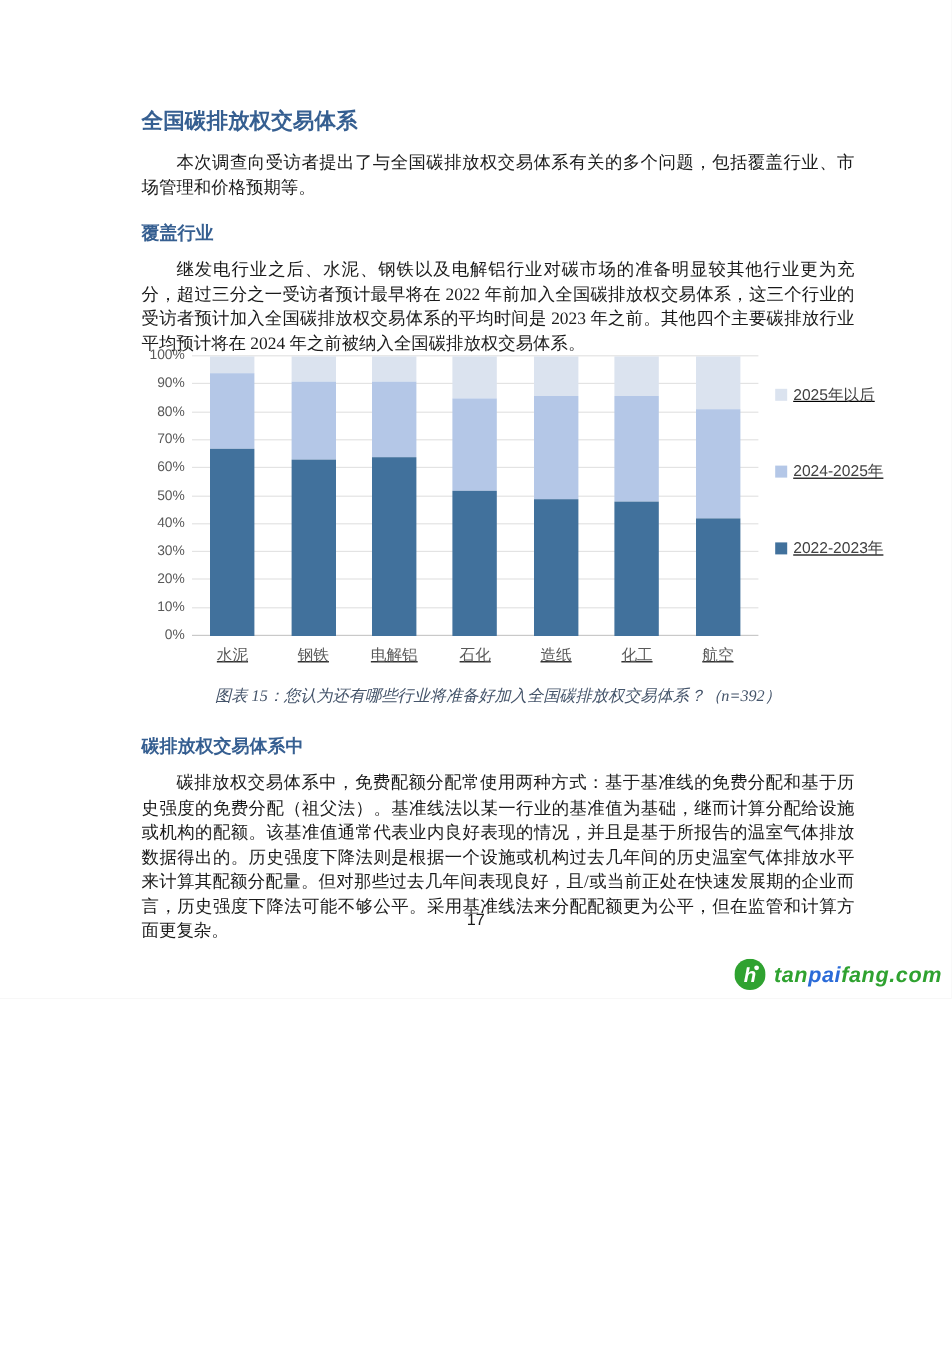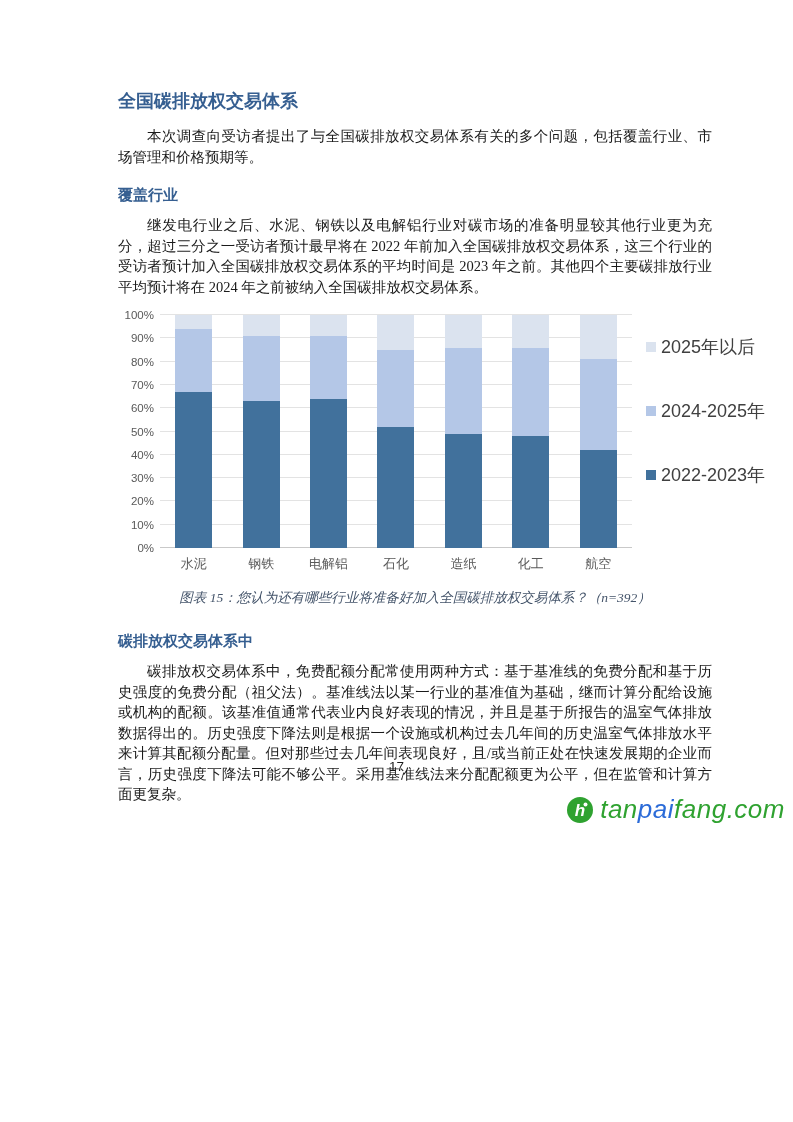--- a/index.html
+++ b/index.html
@@ -35,24 +35,24 @@
     text-align:justify;
     text-indent:2em;
   }
   .mt12 { margin-top:12px; }
   .mt18 { margin-top:18px; }
   .mt24 { margin-top:24px; }
   .mt10 { margin-top:10px; }
 
   
   .chart {
-    margin-top:18px;
     display:flex;
     align-items:flex-start;
     height:262px;
+    text-decoration:underline;
   }
   .axis-col {
     position:relative;
     width:42px; height:233px;
     flex:none;
   }
   .ytick {
     position:absolute;
     right:6px;
     transform:translateY(50%);
@@ -115,21 +115,21 @@
     height:16px;
   }
   .legend-item + .legend-item { margin-top:48px; }
   .swatch {
     width:10px; height:10px;
     flex:none;
     margin-right:5px;
   }
   .legend-label {
     font-family:"Liberation Sans", sans-serif;
-    font-size:18px;
+    font-size:13px;
     color:#404040;
     white-space:nowrap;
   }
 
   p.caption {
     margin-top:12px;
     font-size:13.5px;
     font-style:italic;
     color:#44546A;
     text-align:center;
@@ -152,22 +152,22 @@
     display:flex;
     align-items:center;
   }
   .logo-icon {
     width:26px; height:26px;
     flex:none;
     margin-right:7px;
   }
   .logo-text {
     font-family:"Liberation Sans", sans-serif;
-    font-size:26px;
-    font-weight:400;
+    font-size:18px;
+    font-weight:700;
     font-style:italic;
     letter-spacing:0.5px;
     white-space:nowrap;
   }
 </style>
 </head>
 <body>
 
 <div class="page">
   <div class="content">

